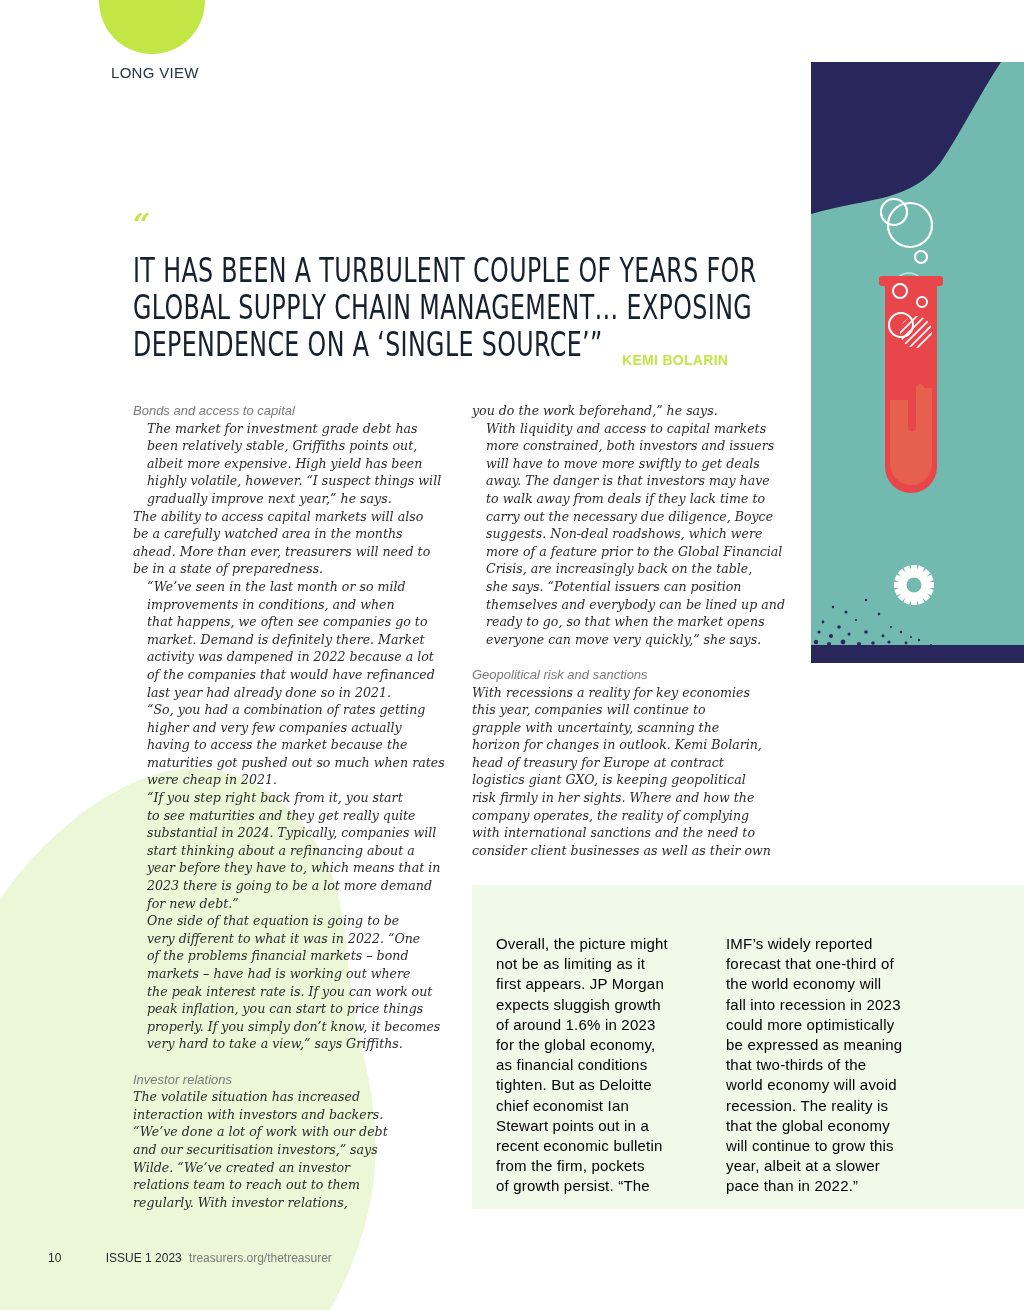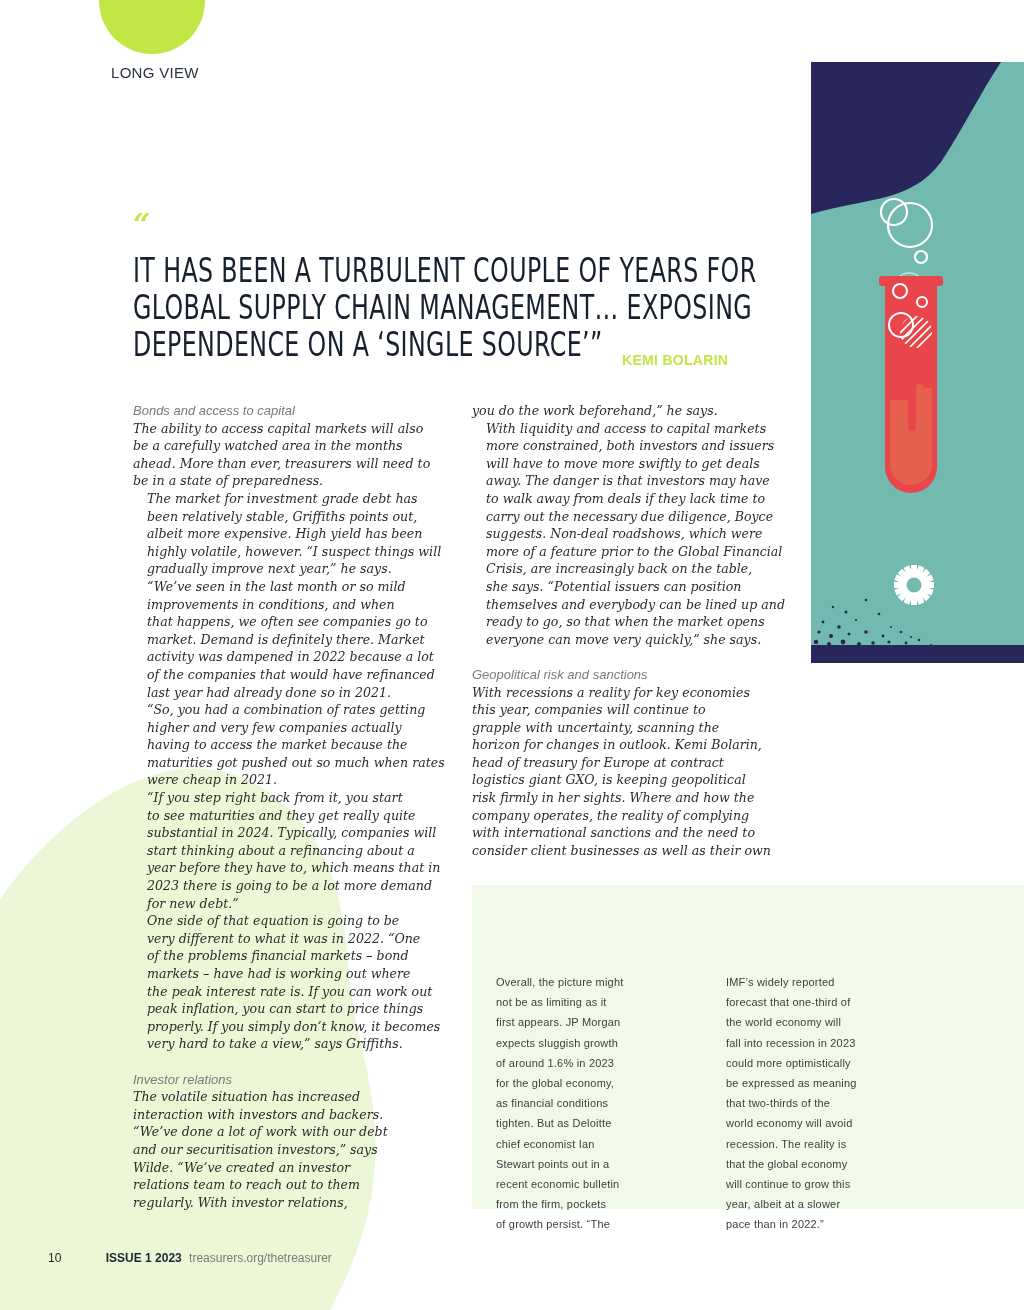--- a/index.html
+++ b/index.html
@@ -53,33 +53,32 @@
   .outlook {
     position: absolute; left: 472px; top: 885px; width: 552px; height: 324px;
     background: #f1f9e9; z-index: 2;
   }
   .outlook-title {
     position: absolute; left: 24px; top: 14px;
     font-family: "Liberation Sans", sans-serif; font-size: 25px; color: #16202e; letter-spacing: 0.8px;
   }
   .outlook-col {
     position: absolute; top: 49px; width: 220px;
-    font-family: "Liberation Sans", sans-serif; font-size: 11px; line-height: 20.2px; color: #404040;
+    font-family: "Liberation Sans", sans-serif; font-size: 15px; line-height: 20.2px; color: #000000;
     letter-spacing: 0.2px;
-    margin-top: 38px;
   }
   .outlook-col.c1 { left: 24px; }
   .outlook-col.c2 { left: 254px; }
 
   .footer {
     position: absolute; left: 48px; top: 1251px; z-index: 2;
     font-family: "Liberation Sans", sans-serif; font-size: 12px; color: #2a2a2a;
   }
   .footer .page-num { margin-right: 9px; }
-  .footer .issue { font-weight: bold; color: #1f2630; margin-right: 4px; padding-left: 32px; }
+  .footer .issue { font-weight: normal; color: #1f2630; margin-right: 4px; padding-left: 32px; }
   .footer .url { color: #7a7a7a; }
 </style>
 </head>
 <body>
 
 <svg class="bg-blob" viewBox="0 0 1024 1310">
   <path d="M0,900 C40,840 110,780 175,770 C240,760 300,800 330,870 C350,920 345,980 360,1040 C380,1120 390,1200 330,1310 L0,1310 Z" fill="#ebf7d6"></path>
 </svg>
 
 <div class="top-circle"></div>
@@ -175,32 +174,32 @@
   <div class="quote-text">
     <span class="line">IT HAS BEEN A TURBULENT COUPLE OF YEARS FOR</span>
     <span class="line">GLOBAL SUPPLY CHAIN MANAGEMENT… EXPOSING</span>
     <span class="line">DEPENDENCE ON A ‘SINGLE SOURCE’”</span>
   </div>
 </div>
 <div class="quote-attrib">KEMI BOLARIN</div>
 
 <div class="col col-left" id="col-left">
     <div class="subhead">Bonds and access to capital</div>
+    <p class="para indent">
+      <span class="line">The market for investment grade debt has</span>
+      <span class="line">been relatively stable, Griffiths points out,</span>
+      <span class="line">albeit more expensive. High yield has been</span>
+      <span class="line">highly volatile, however. “I suspect things will</span>
+      <span class="line">gradually improve next year,” he says.</span>
+    </p>
     <p class="para">
       <span class="line">The ability to access capital markets will also</span>
       <span class="line">be a carefully watched area in the months</span>
       <span class="line">ahead. More than ever, treasurers will need to</span>
       <span class="line">be in a state of preparedness.</span>
-    </p>
-    <p class="para indent">
-      <span class="line">The market for investment grade debt has</span>
-      <span class="line">been relatively stable, Griffiths points out,</span>
-      <span class="line">albeit more expensive. High yield has been</span>
-      <span class="line">highly volatile, however. “I suspect things will</span>
-      <span class="line">gradually improve next year,” he says.</span>
     </p>
     <p class="para indent">
       <span class="line">“We’ve seen in the last month or so mild</span>
       <span class="line">improvements in conditions, and when</span>
       <span class="line">that happens, we often see companies go to</span>
       <span class="line">market. Demand is definitely there. Market</span>
       <span class="line">activity was dampened in 2022 because a lot</span>
       <span class="line">of the companies that would have refinanced</span>
       <span class="line">last year had already done so in 2021.</span>
     </p>

